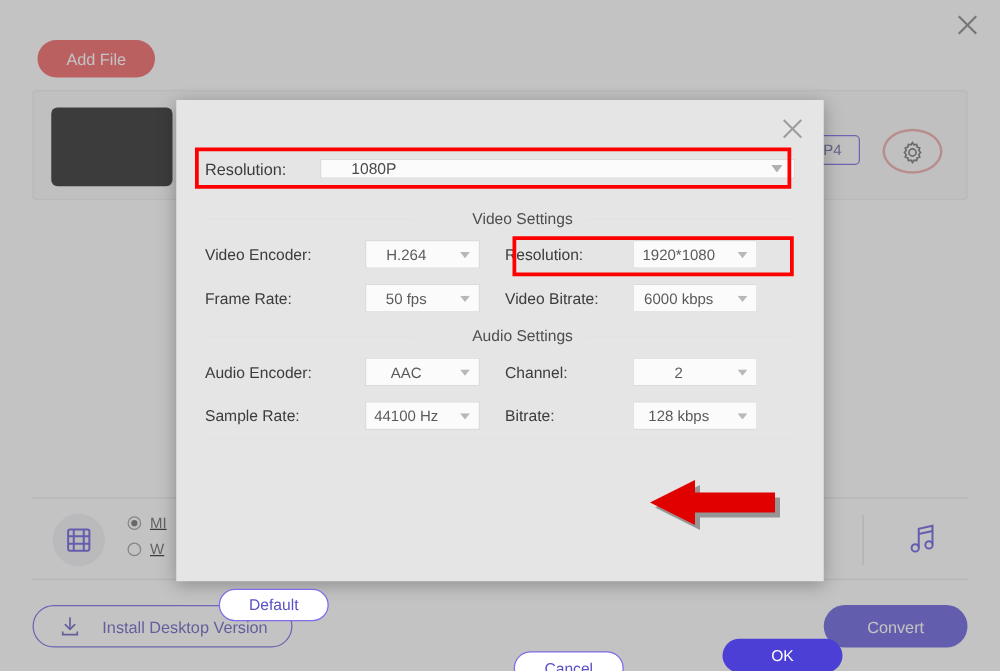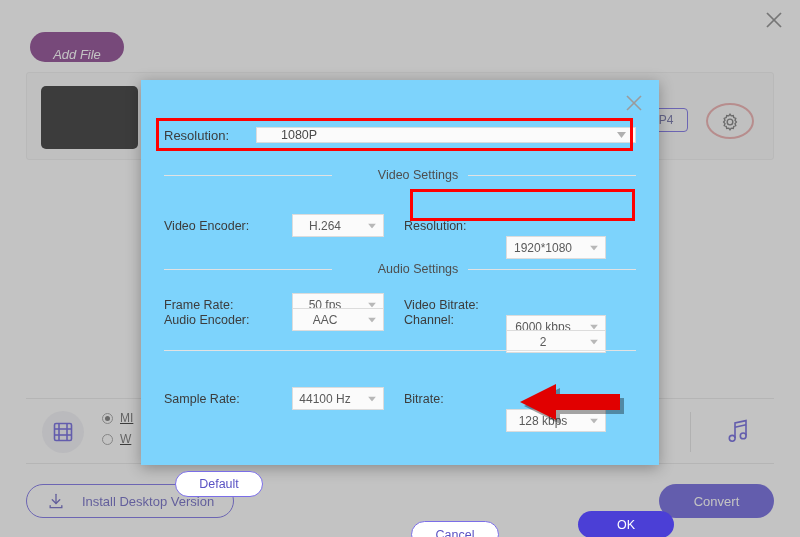--- a/index.html
+++ b/index.html
@@ -28,27 +28,26 @@
   .close-x {
     position: absolute; right: 12px; top: 6px;
     width: 28px; height: 28px;
     cursor: pointer;
   }
   .close-x svg { display: block; }
 
   .addfile-btn {
     position: absolute; left: 30px; top: 32px;
     width: 94px; height: 30px;
-    background: #701a75;
+    background: #ef4444;
     border-radius: 16px;
     color: #ffffff;
     font-size: 13px;
-    display: flex; align-items: flex-end; justify-content: center;
-    cursor: pointer;
-    font-style: italic;
+    display: flex; align-items: center; justify-content: center;
+    cursor: pointer;
   }
 
   .file-card {
     position: absolute; left: 26px; top: 72px;
     width: 748px; height: 88px;
     background: #fafafa;
     border: 1px solid #ececec;
     border-radius: 3px;
   }
   .thumb {
@@ -147,21 +146,21 @@
   
   .dim {
     position: absolute; inset: 0;
     background: rgba(128,128,128,0.47);
   }
 
   
   .dialog {
     position: absolute; left: 141px; top: 80px;
     width: 518px; height: 385px;
-    background: #7dd3fc;
+    background: #e5e5e5;
     box-shadow: 0 3px 14px rgba(0,0,0,0.30);
   }
   .dlg-close {
     position: absolute; right: 13px; top: 11px;
     width: 24px; height: 24px; cursor: pointer;
   }
 
   .res-row {
     position: absolute; left: 23px; top: 42px;
     width: 472px; height: 26px;
@@ -222,21 +221,21 @@
   .combo {
     height: 23px;
     border: 1px solid #dcdcdc; background: #fbfbfb;
     display: flex; align-items: center; justify-content: center;
     font-size: 12px; color: #5a5a5a;
     position: relative; cursor: pointer;
     padding: 0 32px 0 6px;
   }
   .combo .caret { position: absolute; right: 7px; top: 50%; transform: translateY(-50%); }
   .combo.w92 { width: 92px; }
-  .combo.w96 { width: 100px; margin-top: 44px; }
+  .combo.w96 { width: 100px; }
 
   
   .default-btn {
     position: absolute; left: 34px; top: 391px;
     width: 88px; height: 26px;
     border: 1px solid #7b6ee8; border-radius: 14px;
     display: flex; align-items: center; justify-content: center;
     font-size: 12.5px; color: #5a52c4; background: #ffffff;
     cursor: pointer;
   }

